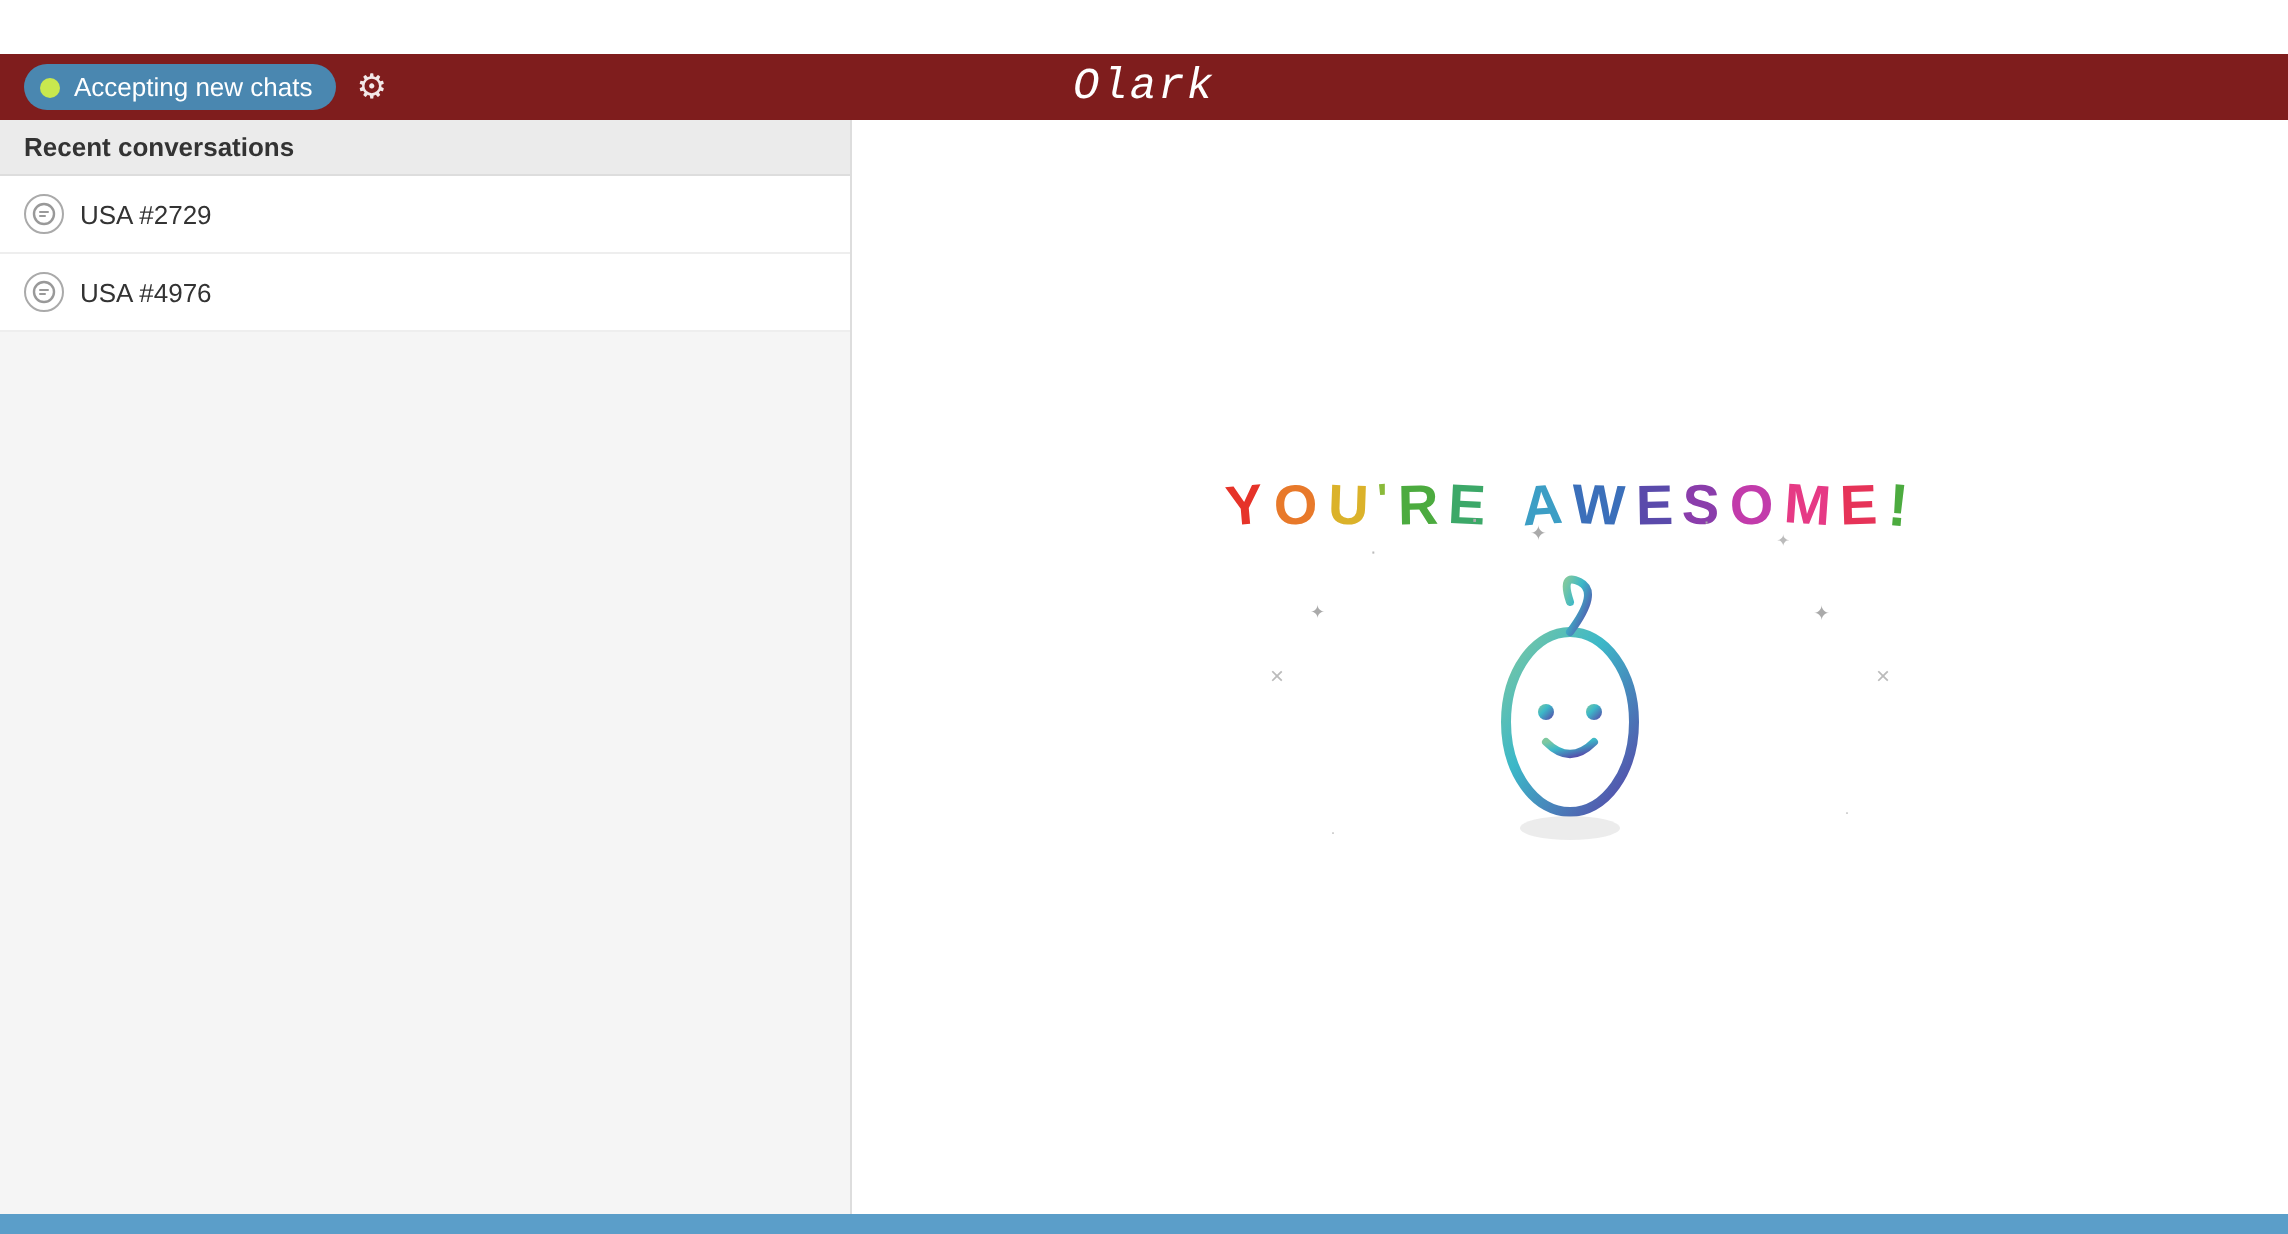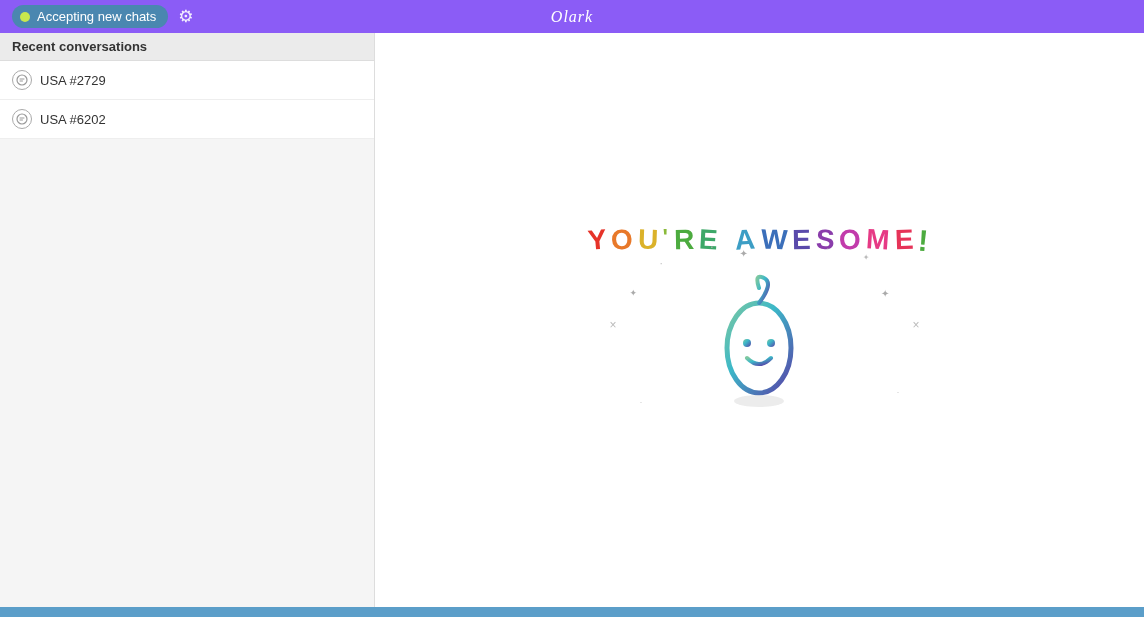--- a/index.html
+++ b/index.html
@@ -7,27 +7,28 @@
       width: 1144px;
       height: 617px;
       font-family: -apple-system, BlinkMacSystemFont, 'Segoe UI', sans-serif;
       overflow: hidden;
       display: flex;
       flex-direction: column;
     }
 
     
     #header {
-      background: #8b5cf6;
+      background: #7f1d1d;
       height: 33px;
       display: flex;
       align-items: center;
       padding: 0 12px;
       position: relative;
       flex-shrink: 0;
+      margin-top: 27px;
     }
     #status-pill {
       background: #4a87b0;
       border-radius: 20px;
       display: flex;
       align-items: center;
       padding: 4px 12px 4px 8px;
       gap: 7px;
       cursor: pointer;
     }
@@ -54,36 +55,36 @@
       display: flex;
       align-items: center;
       justify-content: center;
       opacity: 0.9;
     }
     #olark-logo {
       position: absolute;
       left: 50%;
       transform: translateX(-50%);
       color: #fff;
-      font-size: 16px;
+      font-size: 22px;
       font-style: italic;
-      font-family: Liberation Serif, serif;
+      font-family: Liberation Mono, monospace;
       letter-spacing: 1px;
     }
 
     
     #main {
       display: flex;
       flex: 1;
       min-height: 0;
     }
 
     
     #sidebar {
-      width: 375px;
+      width: 426px;
       flex-shrink: 0;
       background: #f5f5f5;
       border-right: 1px solid #ddd;
       overflow-y: auto;
     }
     .sidebar-section-header {
       background: #ebebeb;
       padding: 6px 12px;
       font-size: 13px;
       font-weight: 600;
@@ -221,21 +222,21 @@
     </div>
 
 
     <div class="sidebar-item">
       <div class="item-icon">
         <svg viewBox="0 0 12 12" fill="none" width="12" height="12">
           <circle cx="6" cy="6" r="5" stroke="#999" stroke-width="1.2"></circle>
           <path d="M4 5h4M4 7h2.5" stroke="#999" stroke-width="1" stroke-linecap="round"></path>
         </svg>
       </div>
-      <span class="item-label">USA #6202</span>
+      <span class="item-label">USA #4976</span>
     </div>
   </div>
 
   <div id="content">
     <div id="awesome-container">
 
       <div id="awesome-text">
         <span style="color:#e63329;font-size:28px;font-weight:900;font-family:'Arial Black',Arial,sans-serif;transform:rotate(-5deg);display:inline-block;">Y</span>
         <span style="color:#e8792a;font-size:28px;font-weight:900;font-family:'Arial Black',Arial,sans-serif;transform:rotate(-2deg);display:inline-block;">O</span>
         <span style="color:#dbb22a;font-size:28px;font-weight:900;font-family:'Arial Black',Arial,sans-serif;transform:rotate(2deg);display:inline-block;">U</span>

